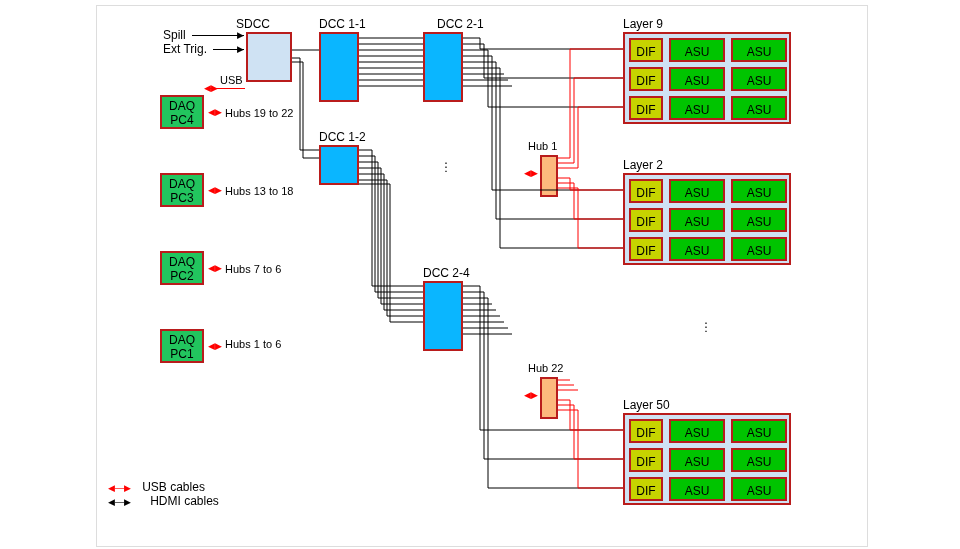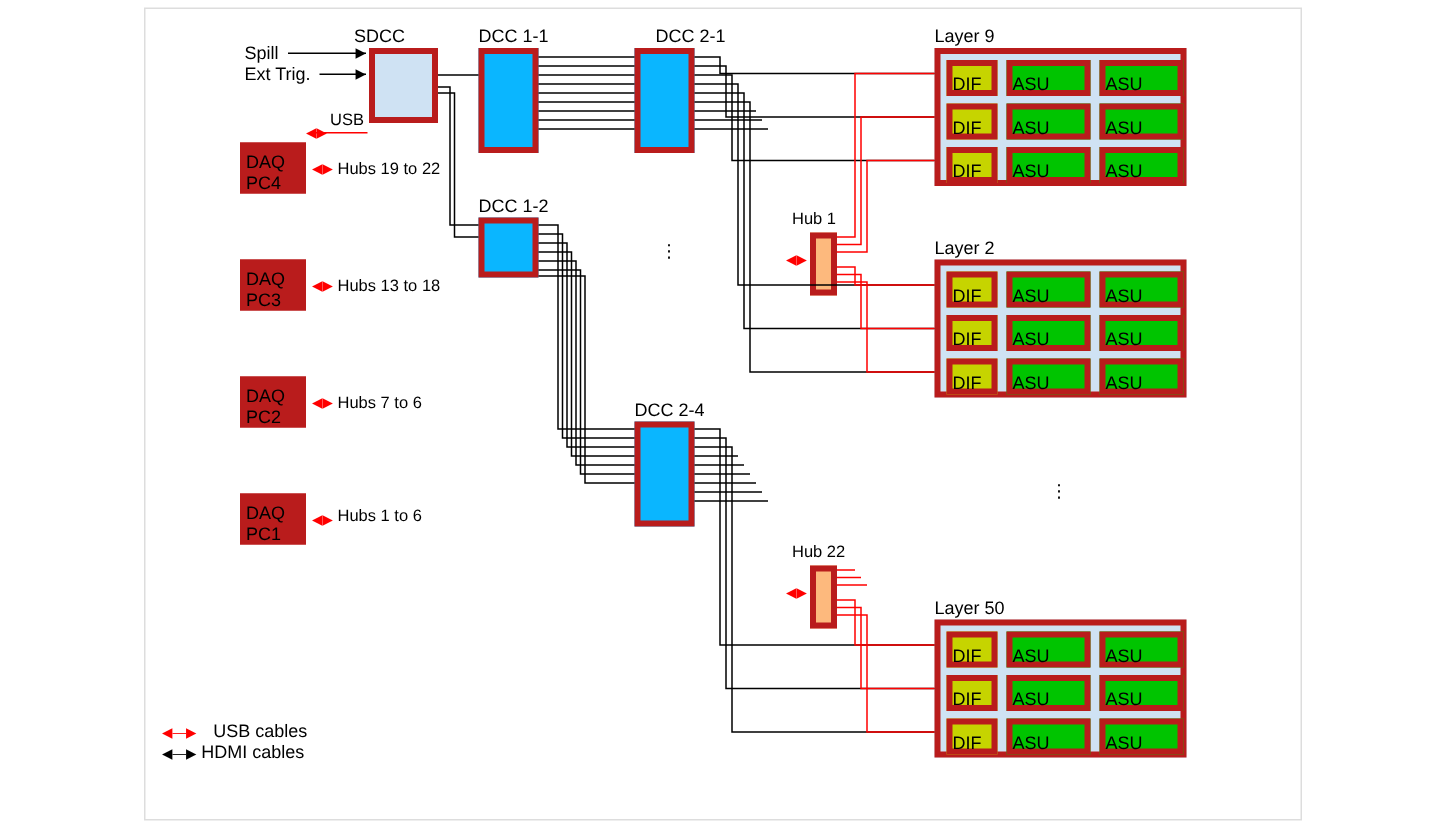--- a/index.html
+++ b/index.html
@@ -1,21 +1,21 @@
 <!DOCTYPE html>
 <html><head>
 <meta charset="utf-8">
 <style>
   html,body{margin:0;padding:0;background:#fff;font-family:Arial,Helvetica,sans-serif;font-size:12px;color:#000}
   .stage{position:relative;width:960px;height:549px;margin:0 auto}
   .canvas{position:absolute;left:96px;top:5px;width:770px;height:540px;border:1px solid #ddd;background:#fff}
-  .box{position:absolute;border:4px solid #b91c1c;box-sizing:border-box;}
+  .box{position:absolute;border:2px solid #b91c1c;box-sizing:border-box;text-align:center}
   .sdcc{background:#cfe2f3}
   .dcc{background:#0ab6ff}
-  .daq{background:#b91c1c}
+  .daq{background:#22c55e}
   .hub{background:#fdb97d}
   .layer-wrap{background:#cfe2f3}
   .dif{background:#c6d400}
   .asu{background:#00c400}
   .lbl{position:absolute}
   .small{font-size:11px}
   svg{position:absolute;inset:0;pointer-events:none}
   .hline,.vline{position:absolute;background:#000}
   .hline{height:1px}
   .red{background:#f00}
@@ -192,16 +192,16 @@
   </g>
  </svg>
 
  <div style="position:absolute;left:108px;top:480px">
    <div>
      <span class="arrow-red" style="position:static">◀―▶</span>
      <span style="margin-left:8px">USB cables</span>
    </div>
    <div>
      <span class="arrow-blk" style="position:static">◀―▶</span>
-     <span style="margin-left:0">HDMI cables</span>
+     <span style="margin-left:16px">HDMI cables</span>
    </div>
  </div>
 </div>
 
 </body></html>

